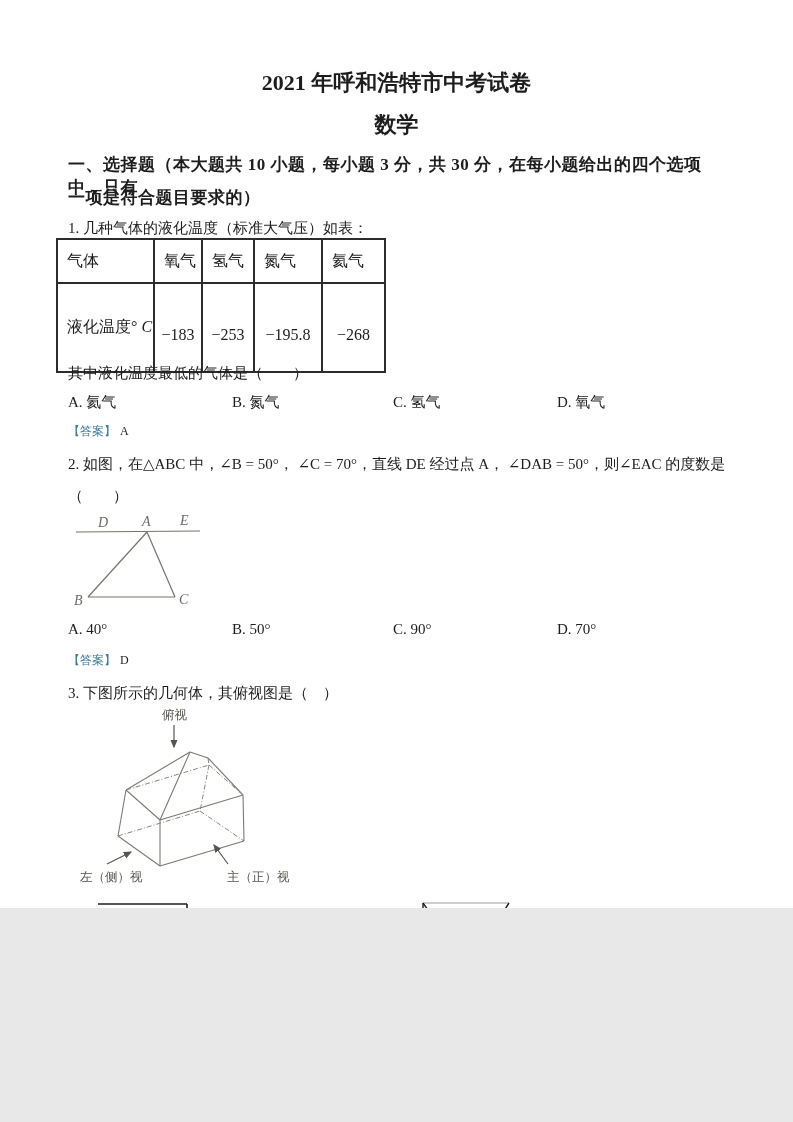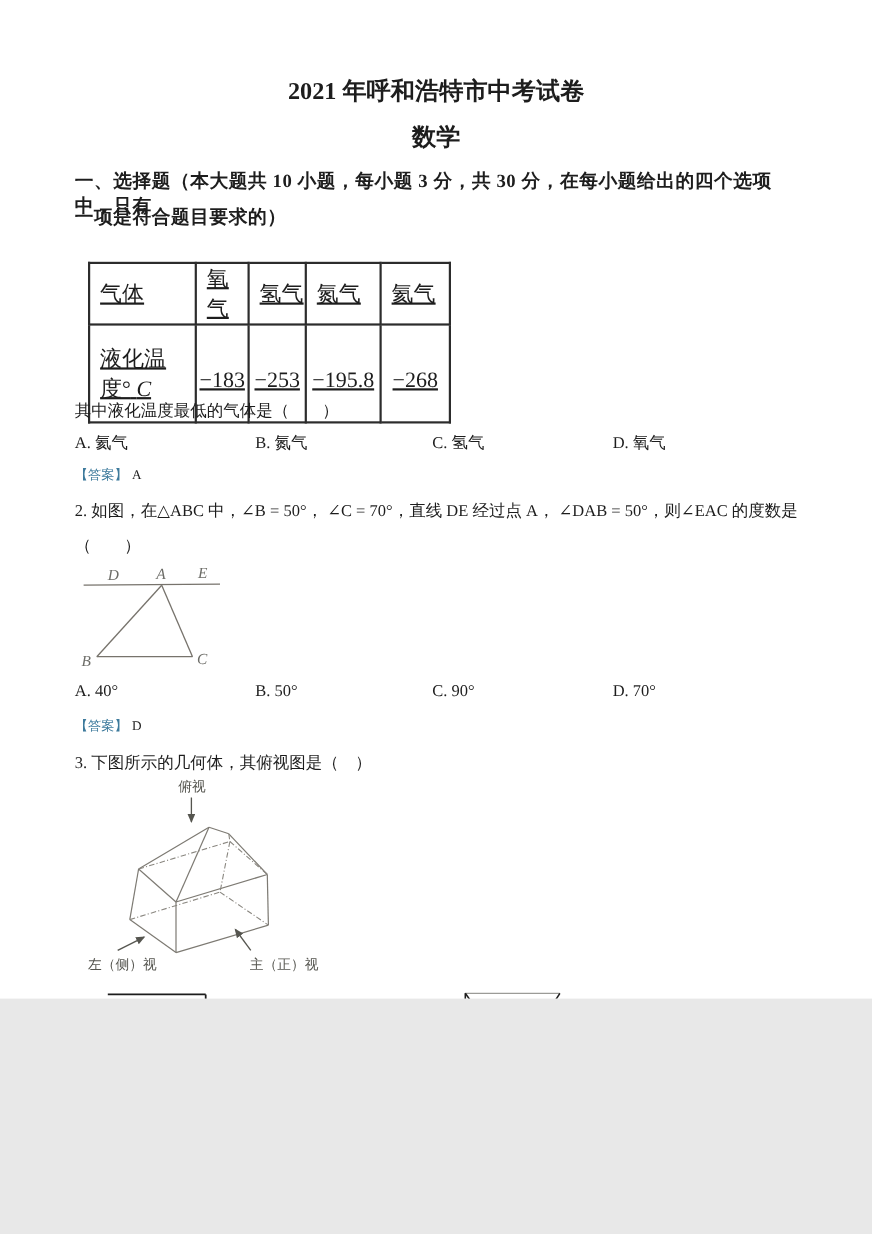--- a/index.html
+++ b/index.html
@@ -16,21 +16,21 @@
   .ans-line { left:68px; font-size:12px; }
   .ans-label { color:var(--color-answer,#3d7a9c); }
   .ans-value { color:#1d1d1d; padding-left:4px; }
 
   
   .opt-row { left:68px; width:700px; height:20px; font-size:15px; }
   .opt { position:absolute; top:0; white-space:nowrap; }
   .opt.o1 { left:0; }  .opt.o2 { left:164px; }  .opt.o3 { left:325px; }  .opt.o4 { left:489px; }
 
   
-  table.gas { position:absolute; left:80px; top:238px; border-collapse:collapse; table-layout:fixed; font-size:20px;text-decoration:underline; }
+  table.gas { position:absolute; left:56px; top:238px; border-collapse:collapse; table-layout:fixed; font-size:16px; }
   table.gas td { border:2px solid #2c2c2c; padding:0 0 0 9px; }
   table.gas tr.r1 td { height:42px; }
   table.gas tr.r2 td { height:73px; }
   table.gas td.num { text-align:center; padding:14px 0 0 0; }
   .var { font-style:italic; font-family:"Liberation Serif",serif; }
 
   svg text { font-family:"Liberation Serif","DejaVu Serif",serif; }
   .fig-letter { font-style:italic; font-size:14px; fill:#6d6d68; }
   .fig-cjk { font-size:12.5px; fill:#55554f; }
   .opt-letter { font-size:16px; }
@@ -39,20 +39,21 @@
 <body>
 
 <div class="page">
 
   <div class="abs doc-title" style="top:68px;">2021 年呼和浩特市中考试卷</div>
   <div class="abs doc-title" style="top:110px;">数学</div>
 
   <div class="abs section-head" style="top:153px;">一、选择题（本大题共 10 小题，每小题 3 分，共 30 分，在每小题给出的四个选项中，只有</div>
   <div class="abs section-head" style="top:186px;">一项是符合题目要求的）</div>
 
+  <div class="abs body-text" style="top:219px;">1. 几种气体的液化温度（标准大气压）如表：</div>
 
   <table class="gas">
     <colgroup>
         <col style="width:97px">
         <col style="width:48px">
         <col style="width:52px">
         <col style="width:68px">
         <col style="width:63px">
       </colgroup>
     <tbody>

